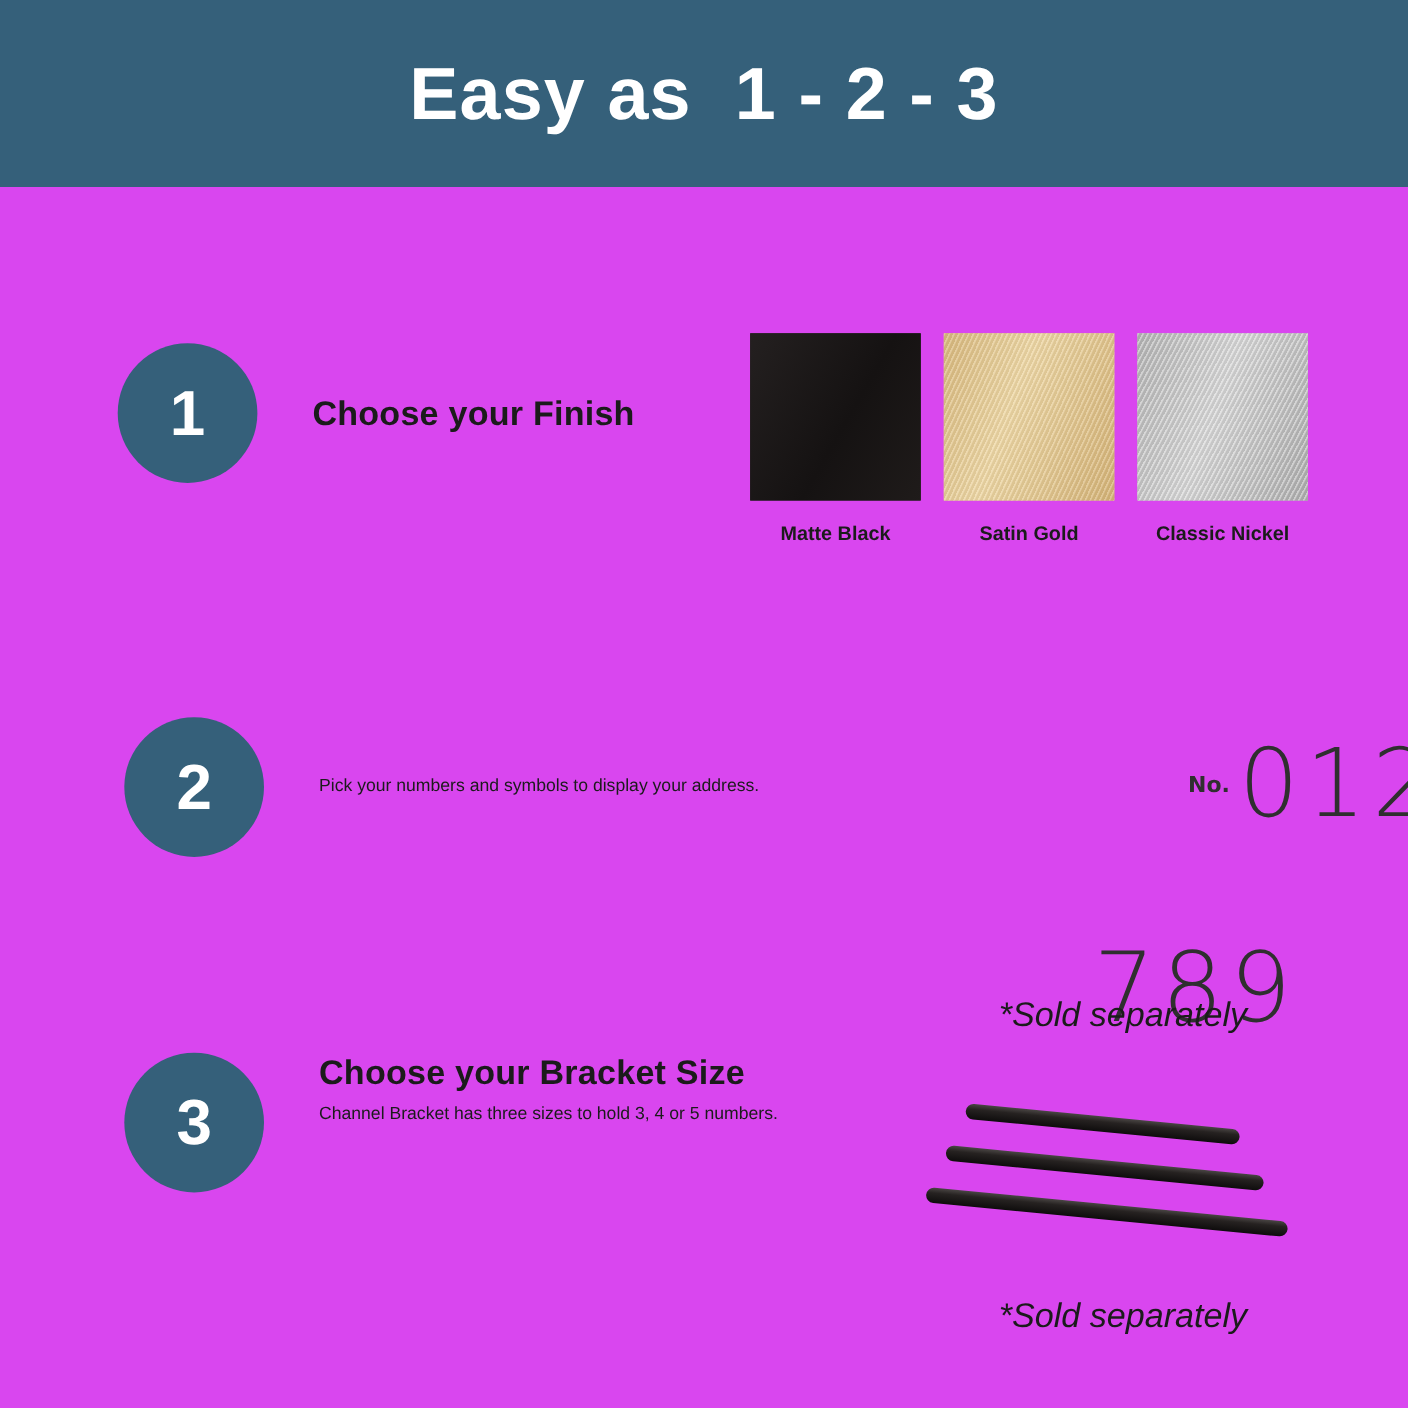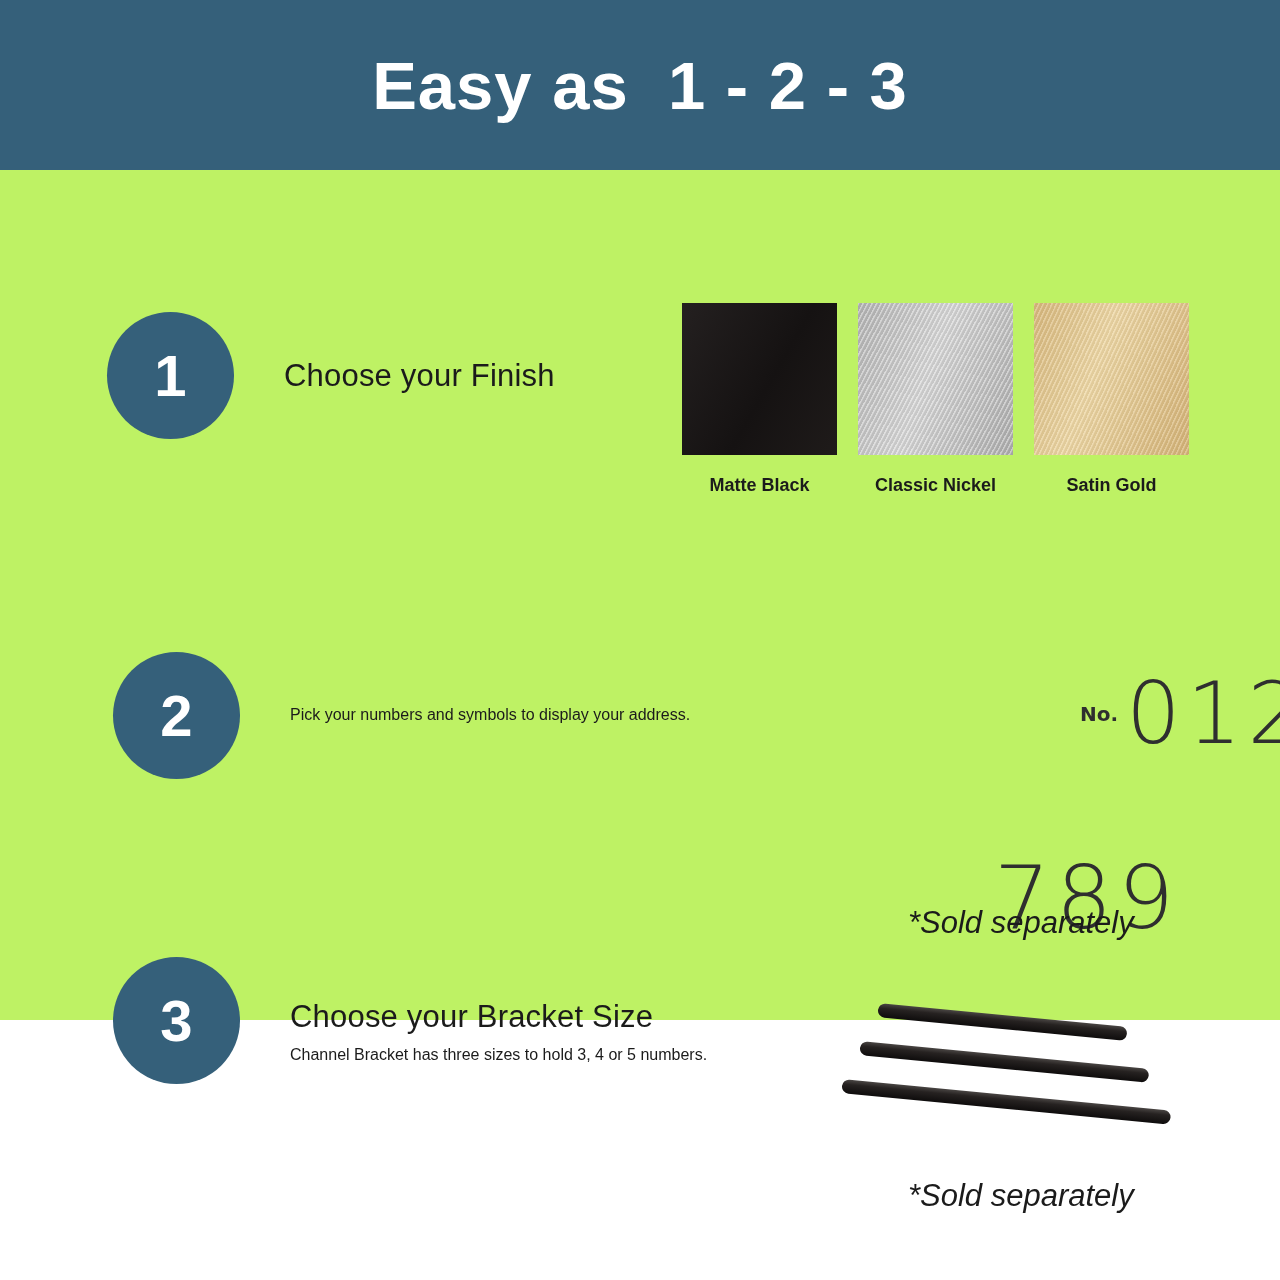--- a/index.html
+++ b/index.html
@@ -9,22 +9,22 @@
   body {
     width: 1280px;
     height: 1280px;
     background: #ffffff;
     font-family: "Liberation Sans", sans-serif;
     overflow: hidden;
   }
   .page {
     position: relative;
     width: 1280px;
-    height: 1020px;
-    background: #bef264;
+    height: 1280px;
+    background: #d946ef;
   }
 
   
   .banner {
     position: absolute;
     left: 0;
     top: 0;
     width: 1280px;
     height: 170px;
     background: #35607a;
@@ -58,21 +58,21 @@
     justify-content: center;
     font-size: 58px;
     font-weight: bold;
     flex: 0 0 auto;
   }
   .step-text {
     margin-left: 50px;
   }
   .step-title {
     font-size: 31px;
-    font-weight: normal;
+    font-weight: bold;
     color: #1b1b1b;
     letter-spacing: 0.2px;
   }
   .step-desc {
     font-size: 16px;
     color: #1b1b1b;
     line-height: 1.28;
     margin-top: 10px;
     font-weight: 500;
   }
@@ -80,21 +80,21 @@
   
   #step-1 { left: 107px; top: 312px; }
   #step-1 .step-text { margin-top: 46px; }
 
   
   #step-2 { left: 113px; top: 652px; }
   #step-2 .step-text { margin-top: 43px; }
 
   
   #step-3 { left: 113px; top: 957px; }
-  #step-3 .step-text { margin-top: 42px; }
+  #step-3 .step-text { }
 
   
   .finishes {
     position: absolute;
     left: 682px;
     top: 303px;
     display: flex;
     gap: 21px;
   }
   .finish {
@@ -200,26 +200,26 @@
       <div class="step-title">Choose your Finish</div>
     </div>
   </div>
 
   <div class="finishes">
     <div class="finish">
       <div class="swatch swatch-black"></div>
       <div class="finish-label">Matte Black</div>
     </div>
     <div class="finish">
+      <div class="swatch swatch-gold"></div>
+      <div class="finish-label">Satin Gold</div>
+    </div>
+    <div class="finish">
       <div class="swatch swatch-nickel"></div>
       <div class="finish-label">Classic Nickel</div>
-    </div>
-    <div class="finish">
-      <div class="swatch swatch-gold"></div>
-      <div class="finish-label">Satin Gold</div>
     </div>
   </div>
 
   <div class="step" id="step-2">
     <div class="step-badge">2</div>
     <div class="step-text">
       <div class="step-desc">Pick your numbers and symbols to display your address.</div>
     </div>
   </div>
 

